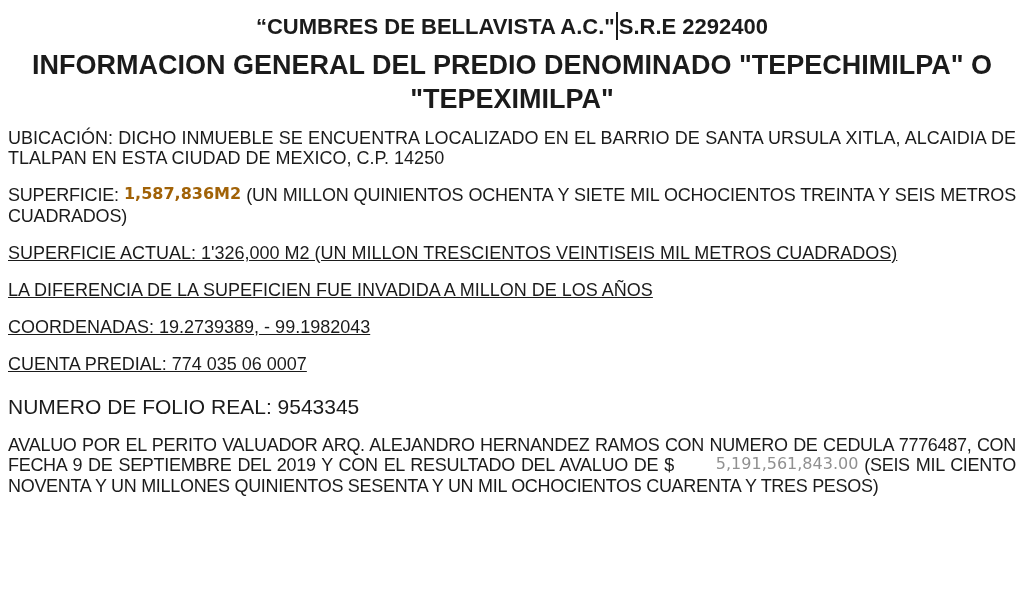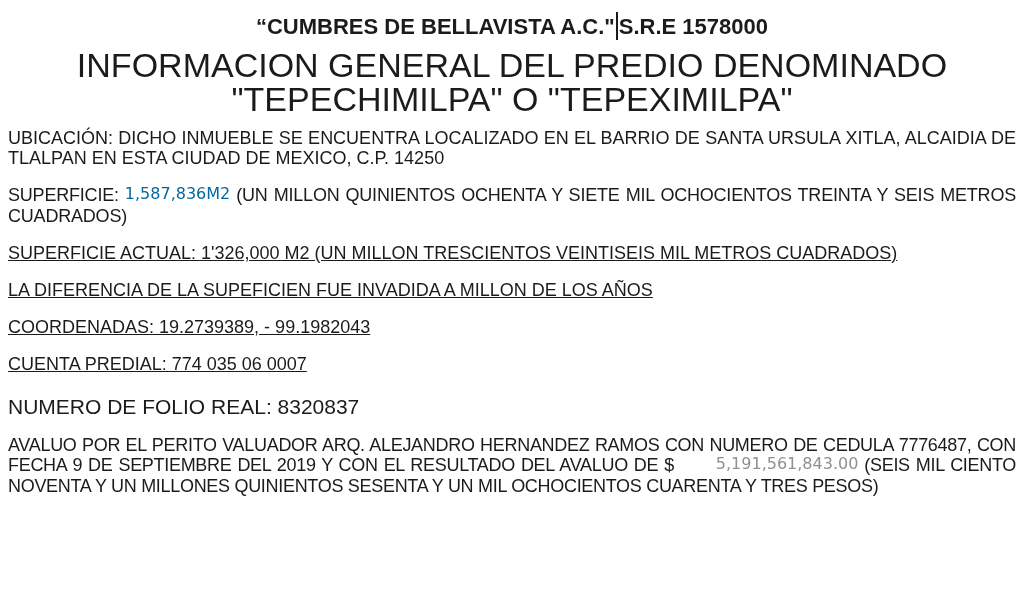--- a/index.html
+++ b/index.html
@@ -29,22 +29,22 @@
   .caret {
     display: inline-block;
     width: 0;
     border-left: 2px solid #1b1b1b;
     height: 28px;
     vertical-align: -6px;
     margin: 0 1px;
   }
   .title2 {
     text-align: center;
-    font-weight: normal;
-    font-size: 34px;
+    font-weight: bold;
+    font-size: 27px;
     line-height: 34px;
     margin: 0 0 12px 0;
   }
   .para {
     font-size: 18px;
     line-height: 20px;
     margin: 0 0 17px 0;
     text-align: justify;
   }
   .single { text-align: left; text-decoration: underline; }
@@ -57,45 +57,45 @@
     text-align: left;
   }
   .avaluo { margin-bottom: 0; }
   .ins {
     font-family: "DejaVu Sans", sans-serif;
     font-size: 16px;
     letter-spacing: 0;
     position: relative;
     top: -2px;
   }
-  .ins-m2     { color: #0369a1; }
+  .ins-m2     { color: #a16207; font-weight: bold; }
   .ins-amount { color: #909090; margin-left: 36px; }
 </style>
 </head>
 <body>
 
 <div class="page">
 
-  <div class="title1"><span>“CUMBRES DE BELLAVISTA A.C."</span><span class="caret"></span><span>S.R.E 1578000</span></div>
+  <div class="title1"><span>“CUMBRES DE BELLAVISTA A.C."</span><span class="caret"></span><span>S.R.E 2292400</span></div>
 
   <div class="title2">INFORMACION GENERAL DEL PREDIO DENOMINADO "TEPECHIMILPA" O "TEPEXIMILPA"</div>
 
   <p class="para">UBICACIÓN: DICHO INMUEBLE SE ENCUENTRA LOCALIZADO EN EL BARRIO DE SANTA URSULA XITLA, ALCAIDIA DE TLALPAN EN ESTA CIUDAD DE MEXICO, C.P. 14250</p>
 
   <p class="para tight"><span>SUPERFICIE:</span>
     <span class="ins ins-m2">1,587,836M2</span>
     <span>(UN MILLON QUINIENTOS OCHENTA Y SIETE MIL OCHOCIENTOS TREINTA Y SEIS METROS CUADRADOS)</span></p>
 
   <p class="para single">SUPERFICIE ACTUAL: 1'326,000 M2 (UN MILLON TRESCIENTOS VEINTISEIS MIL METROS CUADRADOS)</p>
 
   <p class="para single">LA DIFERENCIA DE LA SUPEFICIEN FUE INVADIDA A MILLON DE LOS AÑOS</p>
 
   <p class="para single">COORDENADAS: 19.2739389, - 99.1982043</p>
 
   <p class="para single">CUENTA PREDIAL: 774 035 06 0007</p>
 
-  <p class="para folio">NUMERO DE FOLIO REAL: 8320837</p>
+  <p class="para folio">NUMERO DE FOLIO REAL: 9543345</p>
 
   <p class="para tighter avaluo"><span>AVALUO POR EL PERITO VALUADOR ARQ. ALEJANDRO HERNANDEZ RAMOS CON NUMERO DE CEDULA 7776487, CON FECHA 9 DE SEPTIEMBRE DEL 2019 Y CON EL RESULTADO DEL AVALUO DE $</span>
     <span class="ins ins-amount">5,191,561,843.00</span>
     <span>(SEIS MIL CIENTO NOVENTA Y UN MILLONES QUINIENTOS SESENTA Y UN MIL OCHOCIENTOS CUARENTA Y TRES PESOS)</span></p>
 
 </div>
 
 </body></html>

